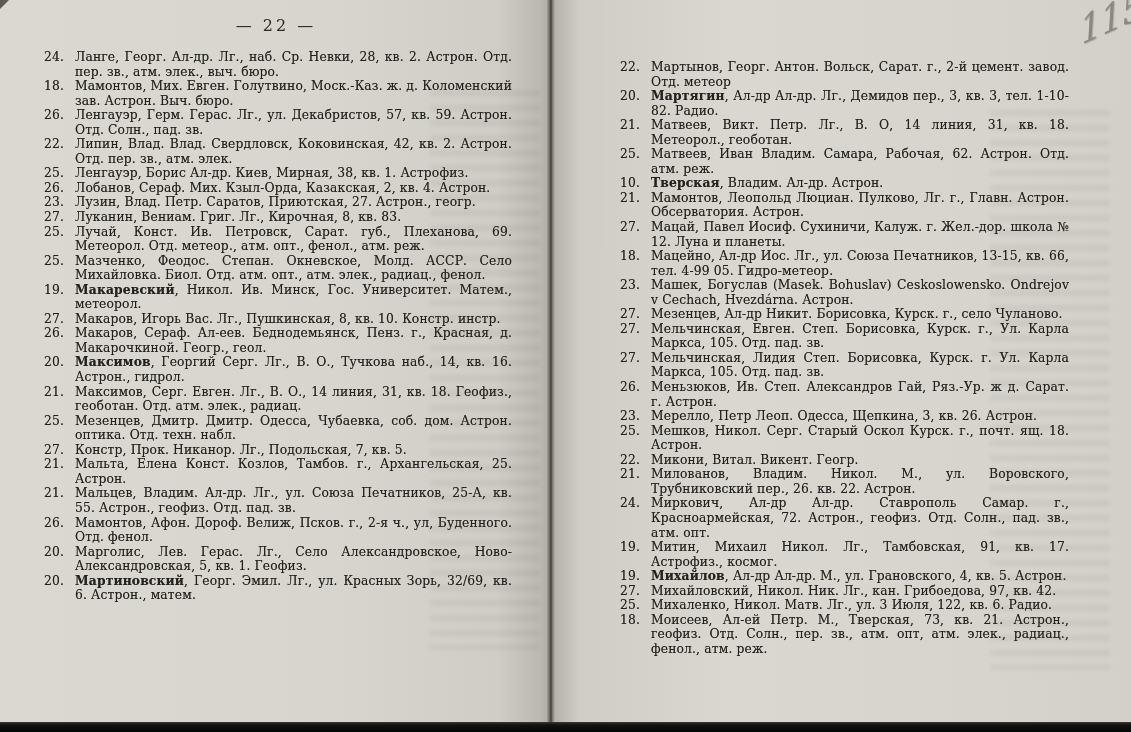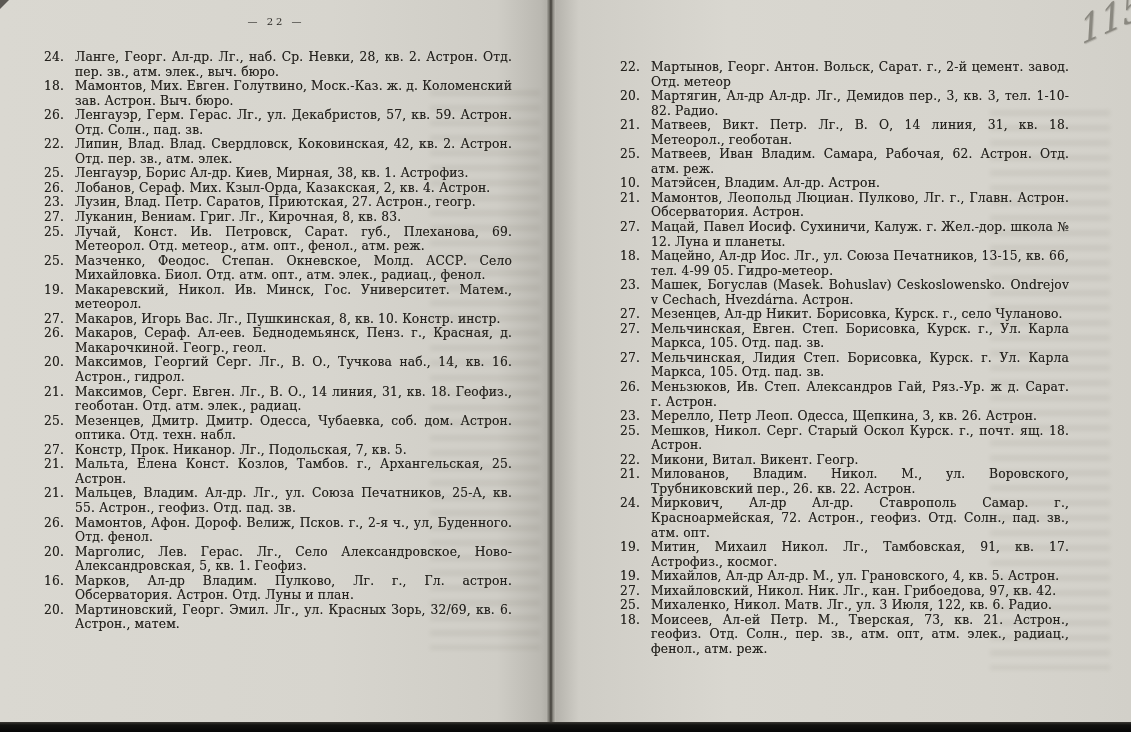--- a/index.html
+++ b/index.html
@@ -21,37 +21,37 @@
   .page-right{
     left:556px;width:575px;
     background:linear-gradient(90deg,#b5b3ac 0%,#cfcdc6 4%,#d9d7d0 30%,#d6d4cd 75%,#d2d0c9 100%);
   }
   .gutter{
     position:absolute;left:546px;top:0;width:10px;height:732px;
     background:linear-gradient(90deg,#bebcb5 0%,#6d6b64 35%,#413f39 50%,#8d8b84 70%,#c2c0b9 100%);
   }
   .page-header{
     text-align:center;
-    font-size:10px;letter-spacing:3px;color:#2a2824;
+    font-size:16px;letter-spacing:3px;color:#2a2824;
     font-weight:400;
   }
   .page-left .page-header{margin-top:16px;}
   .page-right .page-header{margin-top:32px;}
   .entries{
     position:absolute;
     font-size:12.3px;line-height:14.55px;letter-spacing:.15px;
     color:#24221e;
     text-shadow:0 0 .4px rgba(20,18,14,.45);
   }
   .page-left .entries{top:50px;left:34px;right:40px;}
   .page-right .entries{top:60px;left:54px;right:62px;}
   .entry{display:flex;}
   .num{flex:none;width:30px;text-align:right;margin-right:11px;}
   .txt{flex:1;text-align:justify;}
-  .surname.bold{font-weight:400;}
+  .surname.bold{font-weight:700;}
   .pencil-mark{
     position:absolute;left:1078px;top:10px;
     font-size:36px;color:#7e7c74;
     font-style:italic;
     transform:rotate(-24deg) skewX(-18deg);
     transform-origin:left top;
     opacity:.85;
     text-shadow:1px 1px 1px rgba(120,118,110,.5);
   }
   .bottom-strip{
@@ -176,24 +176,20 @@
   <div class="entry">
     <span class="num">26.</span>
     <span class="txt"><span class="surname">Мамонтов</span>, Афон. Дороф. Велиж, Псков. г., 2-я ч., ул, Буденного. Отд. фенол.</span>
   </div>
 
   <div class="entry">
     <span class="num">20.</span>
     <span class="txt"><span class="surname">Марголис</span>, Лев. Герас. Лг., Село Александровское, Ново-Александровская, 5, кв. 1. Геофиз.</span>
   </div>
 
-  <div class="entry">
-    <span class="num">16.</span>
-    <span class="txt"><span class="surname">Марков</span>, Ал-др Владим. Пулково, Лг. г., Гл. астрон. Обсерватория. Астрон. Отд. Луны и план.</span>
-  </div>
 
   <div class="entry">
     <span class="num">20.</span>
     <span class="txt"><span class="surname bold">Мартиновский</span>, Георг. Эмил. Лг., ул. Красных Зорь, 32/69, кв. 6. Астрон., матем.</span>
   </div>
 </div>
   </div>
 
   <div class="gutter"></div>
 
@@ -214,21 +210,21 @@
     <span class="txt"><span class="surname">Матвеев</span>, Викт. Петр. Лг., В. О, 14 линия, 31, кв. 18. Метеорол., геоботан.</span>
   </div>
 
   <div class="entry">
     <span class="num">25.</span>
     <span class="txt"><span class="surname">Матвеев</span>, Иван Владим. Самара, Рабочая, 62. Астрон. Отд. атм. реж.</span>
   </div>
 
   <div class="entry">
     <span class="num">10.</span>
-    <span class="txt"><span class="surname bold">Матэйсен</span>, Владим. Ал-др. Астрон.</span>
+    <span class="txt"><span class="surname bold">Тверская</span>, Владим. Ал-др. Астрон.</span>
   </div>
 
   <div class="entry">
     <span class="num">21.</span>
     <span class="txt"><span class="surname">Мамонтов</span>, Леопольд Люциан. Пулково, Лг. г., Главн. Астрон. Обсерватория. Астрон.</span>
   </div>
 
   <div class="entry">
     <span class="num">27.</span>
     <span class="txt"><span class="surname">Мацай</span>, Павел Иосиф. Сухиничи, Калуж. г. Жел.-дор. школа № 12. Луна и планеты.</span>

